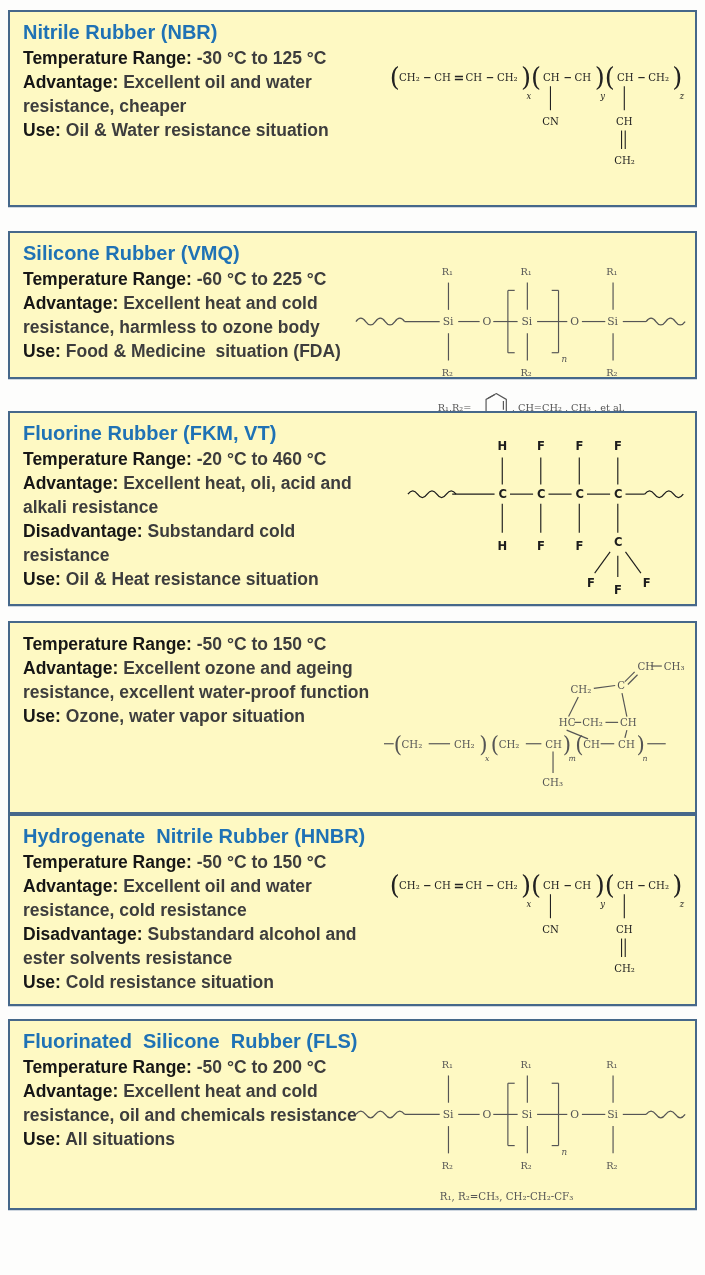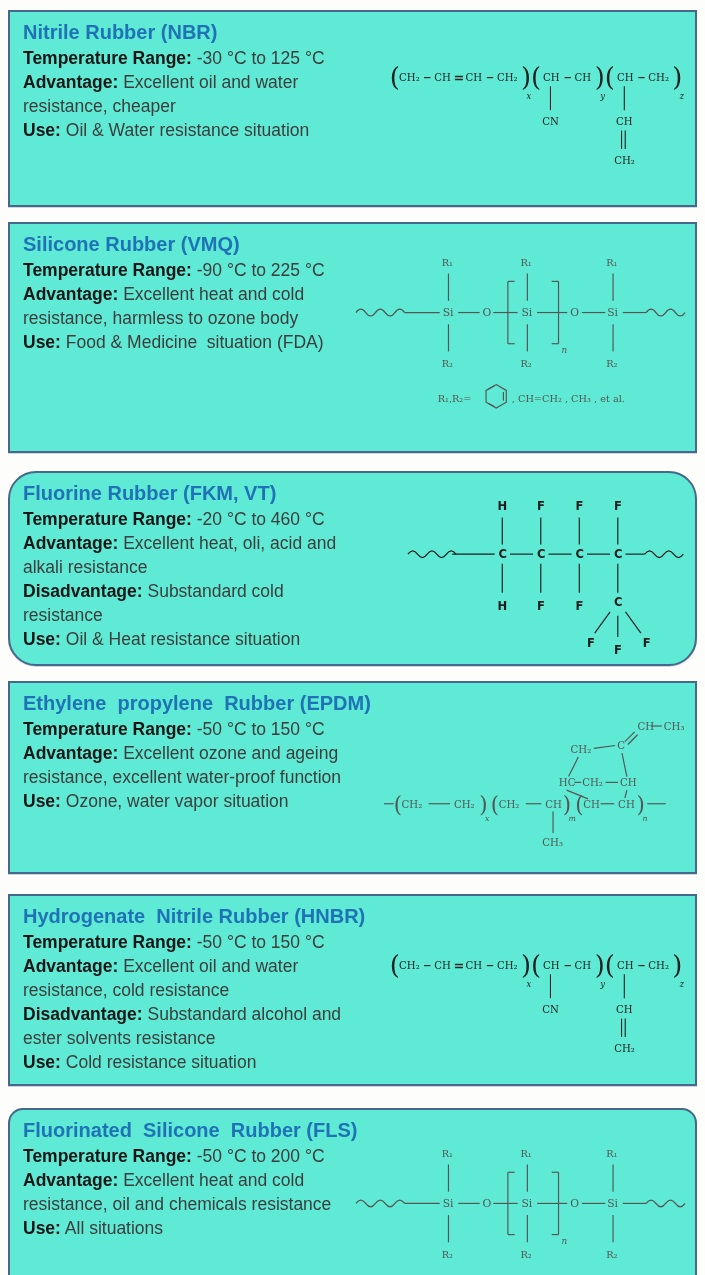--- a/index.html
+++ b/index.html
@@ -4,35 +4,35 @@
 <style>
   html,body{margin:0;padding:0;}
   body{
     width:705px;height:1275px;background:#fdfdfc;
     font-family:"Liberation Sans",sans-serif;
     overflow:hidden;position:relative;
   }
   .panel{
     position:relative;box-sizing:border-box;
     margin-left:8px;width:689px;
-    border:2px solid #46688a;background:#5eead4;
+    border:2px solid #46688a;background:#fef9c3;
     box-shadow:0 1px 0 rgba(70,104,138,.25);
   }
   .panel:nth-of-type(1){margin-top:10px;height:197px;}
-  .panel:nth-of-type(2){margin-top:15px;height:231px;}
-  .panel:nth-of-type(3){margin-top:18px;height:195px;border-radius:28px;}
+  .panel:nth-of-type(2){margin-top:24px;height:148px;}
+  .panel:nth-of-type(3){margin-top:32px;height:195px;}
   .panel:nth-of-type(4){margin-top:15px;height:193px;}
-  .panel:nth-of-type(5){margin-top:20px;height:192px;}
-  .panel:nth-of-type(6){margin-top:22px;height:191px;border-radius:15px;}
+  .panel:nth-of-type(5){height:192px;}
+  .panel:nth-of-type(6){margin-top:13px;height:191px;}
   .text-col{padding:9px 0 0 13px;width:386px;}
   .title{
     margin:0 0 2px 0;font-size:20px;font-weight:bold;color:#1f72b5;
     white-space:pre;letter-spacing:0px;
   }
-  .field{margin:0;font-size:17.5px;line-height:24px;color:#3d3d3d;}
+  .field{margin:0;font-size:17.5px;line-height:24px;color:#3d3d3d;font-weight:bold;}
   .field b{color:#161616;}
   .field span{white-space:pre-wrap;}
   .struct{position:absolute;}
   .struct svg{width:100%;height:100%;display:block;}
   .s-nbr {left:378px;top:28px;width:300px;height:134px;}
   .s-vmq {left:344px;top:26px;width:336px;height:166px;}
   .s-fkm {left:396px;top:6px; width:284px;height:183px;}
   .s-epdm{left:374px;top:10px;width:306px;height:170px;}
   .s-hnbr{left:378px;top:32px;width:300px;height:134px;}
   .s-fls {left:344px;top:30px;width:336px;height:158px;}
@@ -77,21 +77,21 @@
         <text x="167" y="92" font-size="11" fill="#222222" font-family="&quot;DejaVu Serif&quot;, serif">CN</text>
         <text x="247" y="92" font-size="11" fill="#222222" font-family="&quot;DejaVu Serif&quot;, serif">CH</text>
         <text x="245" y="134" font-size="11" fill="#222222" font-family="&quot;DejaVu Serif&quot;, serif">CH₂</text>
       </svg>
     </div>
 </section>
 
 <section class="panel">
   <div class="text-col">
     <h2 class="title">Silicone Rubber (VMQ)</h2>
-    <p class="field"><b>Temperature Range:</b><span> -90 °C to 225 °C</span></p>
+    <p class="field"><b>Temperature Range:</b><span> -60 °C to 225 °C</span></p>
     <p class="field"><b>Advantage:</b><span> Excellent heat and cold
 resistance, harmless to ozone body</span></p>
     <p class="field"><b>Use:</b><span> Food &amp; Medicine  situation (FDA)</span></p>
   </div>
   <div class="struct s-vmq">
       <svg viewBox="0 0 345 170" preserveAspectRatio="xMidYMid meet">
         <line x1="52" y1="64" x2="88" y2="64" stroke="#555555" stroke-width="1.2"></line>
         <line x1="107" y1="64" x2="129" y2="64" stroke="#555555" stroke-width="1.2"></line>
         <line x1="143" y1="64" x2="168" y2="64" stroke="#555555" stroke-width="1.2"></line>
         <line x1="188" y1="64" x2="219" y2="64" stroke="#555555" stroke-width="1.2"></line>
@@ -177,21 +177,20 @@
         <text x="216" y="132" font-size="12" fill="#1d1d1d" font-family="&quot;DejaVu Sans&quot;, sans-serif" font-weight="bold">C</text>
         <text x="188" y="174" font-size="12" fill="#1d1d1d" font-family="&quot;DejaVu Sans&quot;, sans-serif" font-weight="bold">F</text>
         <text x="216" y="182" font-size="12" fill="#1d1d1d" font-family="&quot;DejaVu Sans&quot;, sans-serif" font-weight="bold">F</text>
         <text x="246" y="174" font-size="12" fill="#1d1d1d" font-family="&quot;DejaVu Sans&quot;, sans-serif" font-weight="bold">F</text>
       </svg>
     </div>
 </section>
 
 <section class="panel">
   <div class="text-col">
-    <h2 class="title">Ethylene  propylene  Rubber (EPDM)</h2>
     <p class="field"><b>Temperature Range:</b><span> -50 °C to 150 °C</span></p>
     <p class="field"><b>Advantage:</b><span> Excellent ozone and ageing
 resistance, excellent water-proof function</span></p>
     <p class="field"><b>Use:</b><span> Ozone, water vapor situation</span></p>
   </div>
   <div class="struct s-epdm">
       <svg viewBox="0 0 315 175" preserveAspectRatio="xMidYMid meet">
         <line x1="0" y1="114" x2="10" y2="114" stroke="#555555" stroke-width="1.2"></line>
         <line x1="46" y1="114" x2="68" y2="114" stroke="#555555" stroke-width="1.2"></line>
         <line x1="146" y1="114" x2="162" y2="114" stroke="#555555" stroke-width="1.2"></line>

